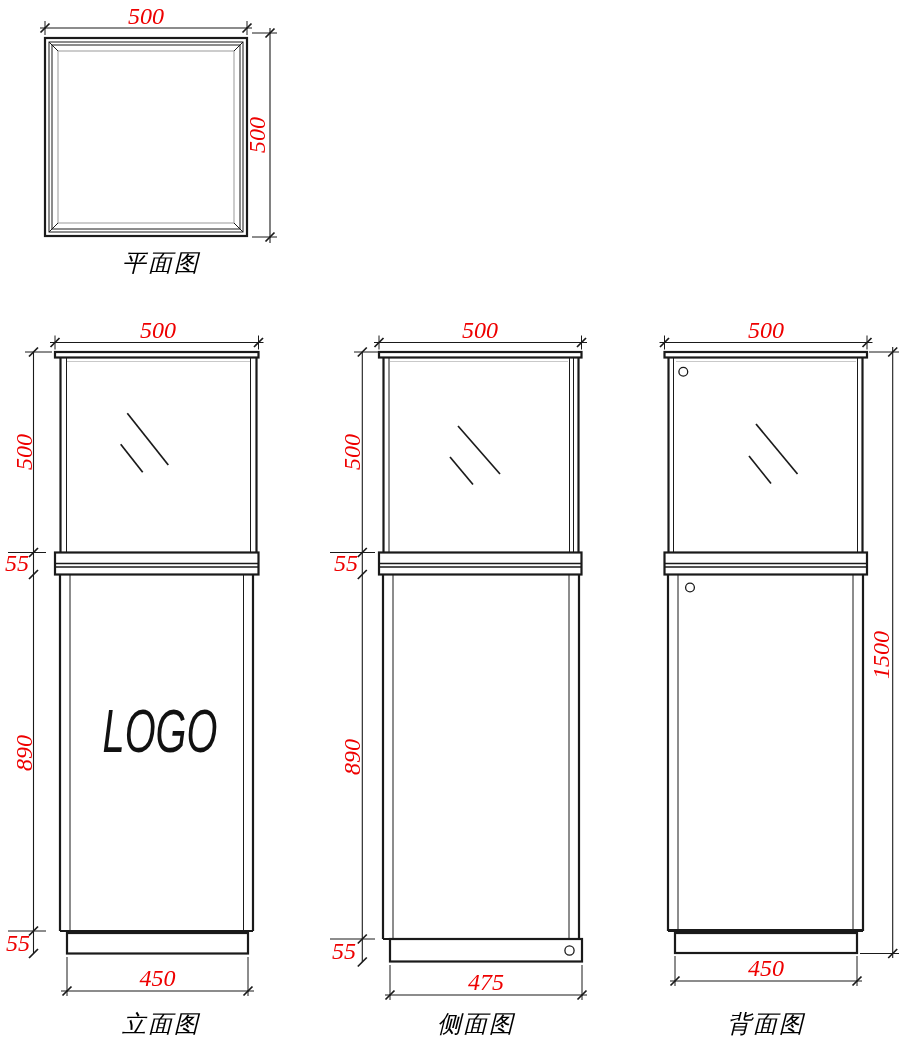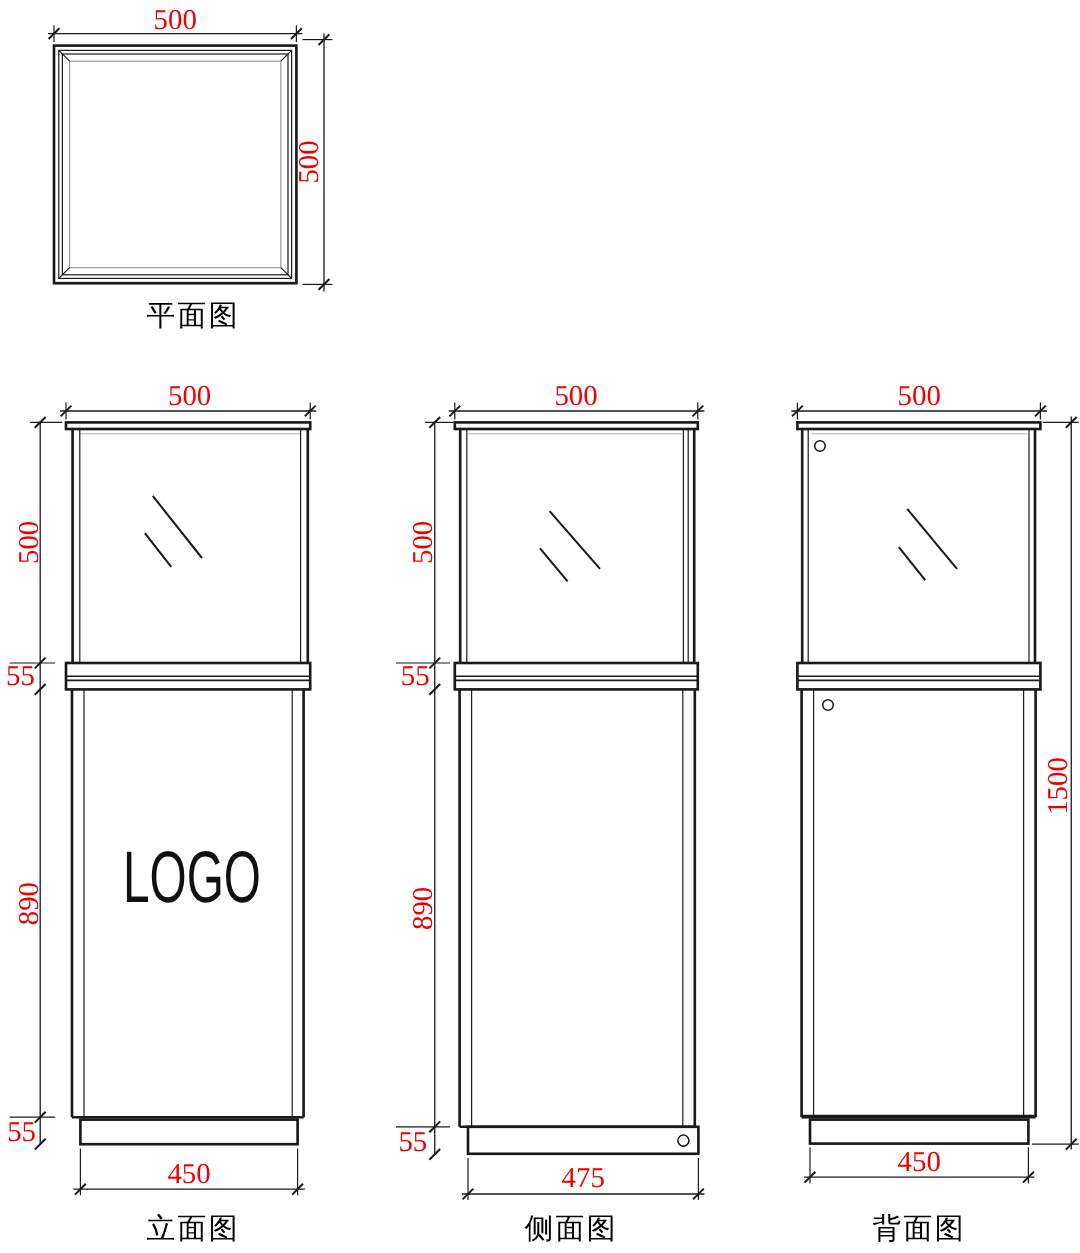--- a/index.html
+++ b/index.html
@@ -1,21 +1,21 @@
 <!DOCTYPE html>
 <html style="--line: #1a1a1a; --dim: #ee0000; --light: #c9c9c9;"><head>
 <meta charset="utf-8">
 <style>
   :root{
     --line:#1a1a1a;
     --dim:#ee0000;
     --light:#c9c9c9;
   }
   html,body{margin:0;padding:0;background:#ffffff;}
-  .canvas{position:relative;width:900px;height:1044px;background:#ffffff;overflow:hidden;}
+  .canvas{position:relative;width:900px;height:1044px;background:#ffffff;overflow:hidden;font-style:italic;}
   svg line, svg path, svg rect, svg circle, svg use{stroke:var(--line);fill:none;stroke-linecap:butt;}
   .w3{stroke-width:3;}
   .w2{stroke-width:2.2;}
   .m{stroke-width:1.3;}
   .t{stroke-width:1;}
   .fillw{fill:#ffffff;}
   .lt{stroke:var(--light);stroke-width:1.2;}
   .gray{stroke:#999999;stroke-width:1;}
   .dl{stroke-width:1.1;}
   .tick{stroke-width:1.7;}

